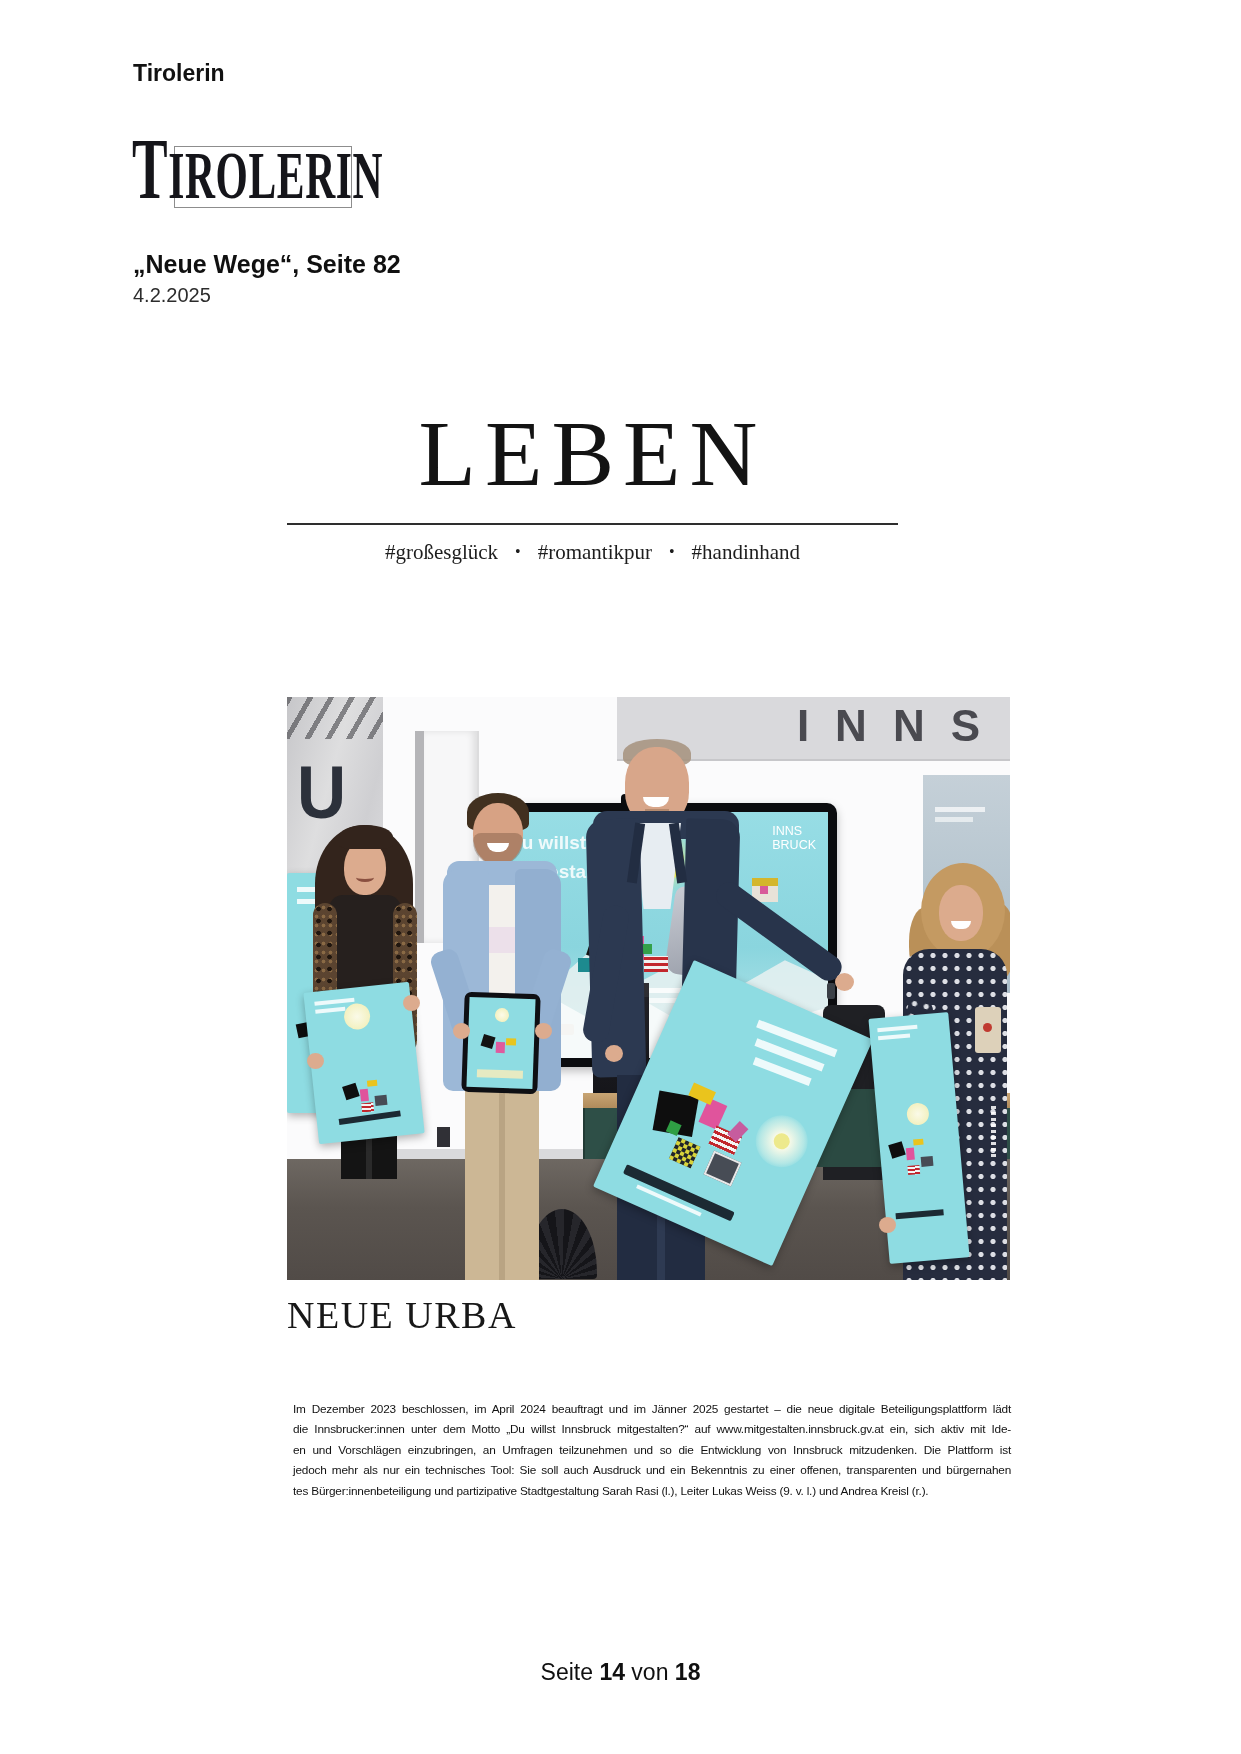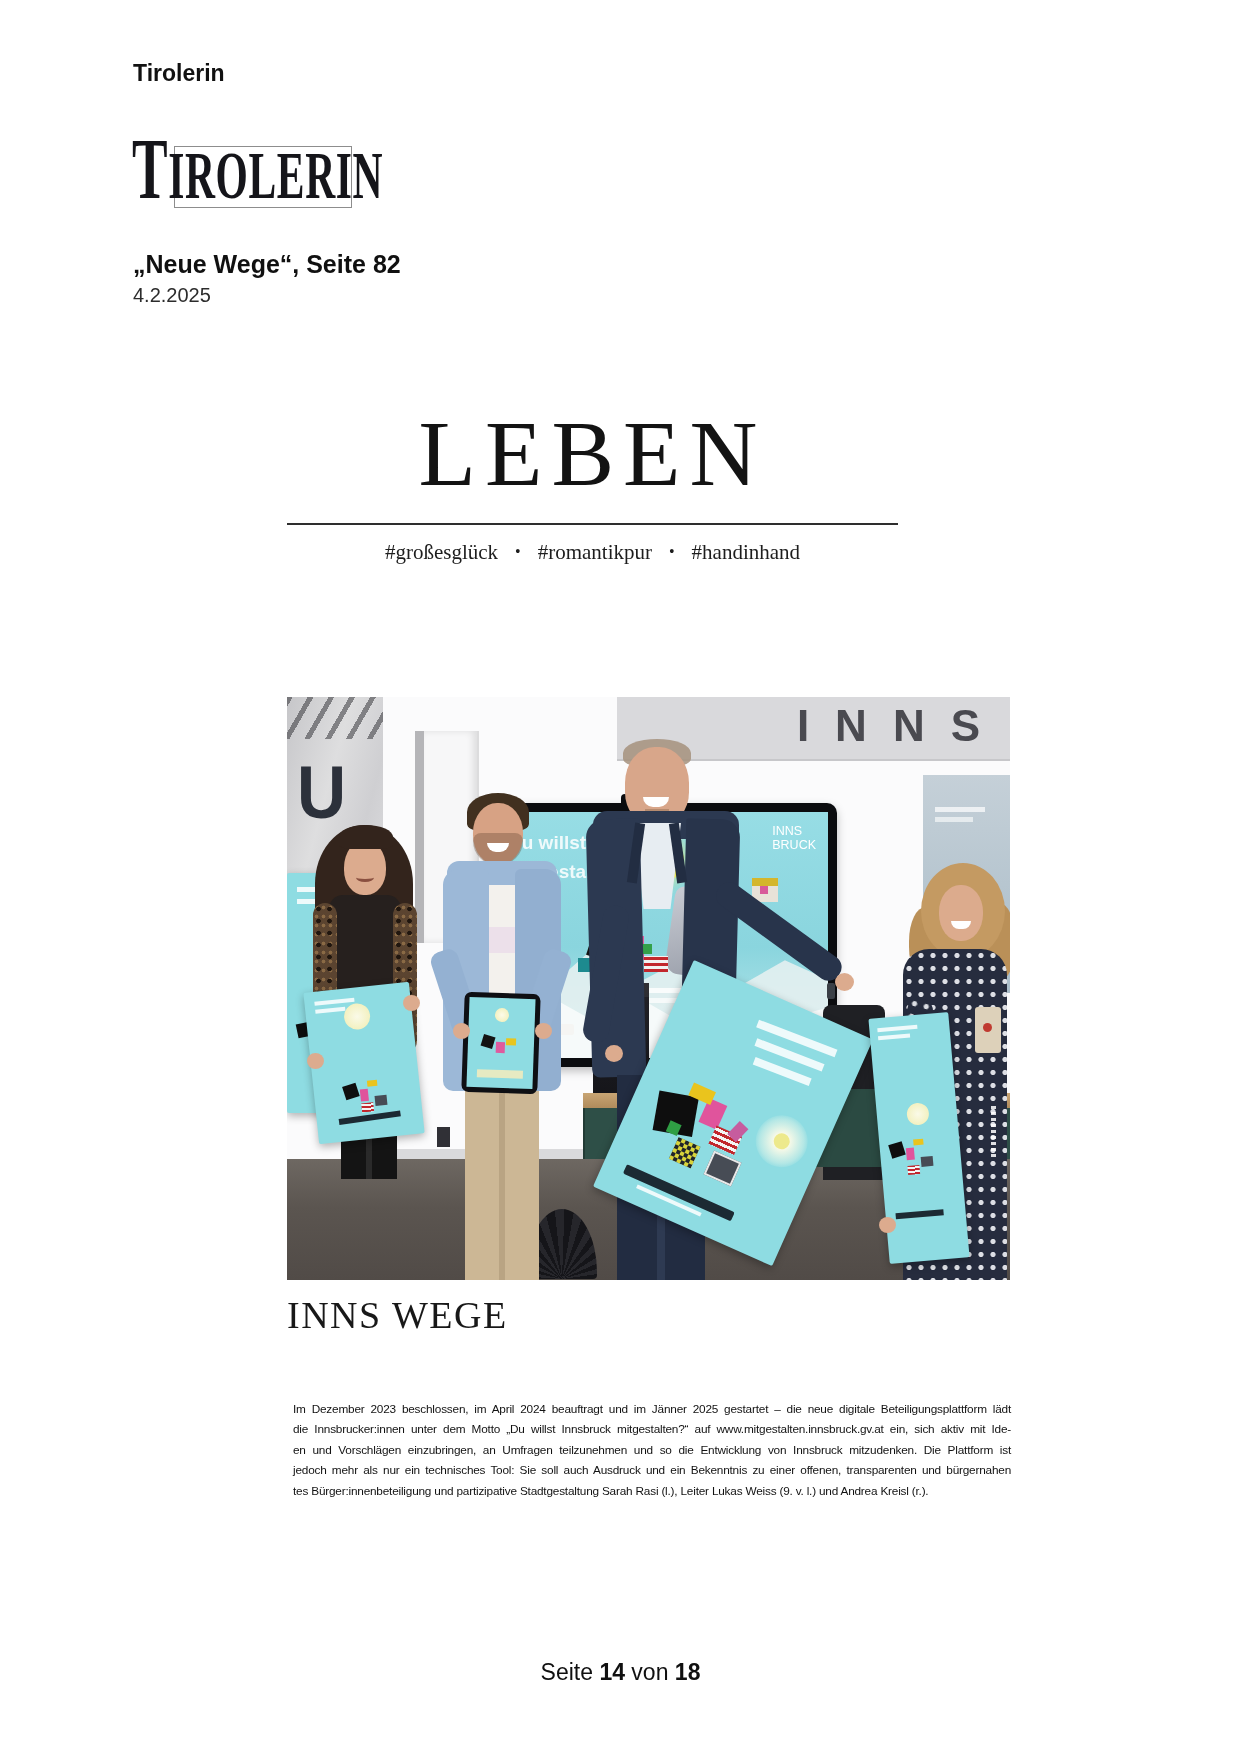--- a/index.html
+++ b/index.html
@@ -408,21 +408,21 @@
       <div class="abs sp-k2"></div>
       <div class="abs sp-k3"></div>
       <div class="abs sp-k4"></div>
       <div class="abs sp-k5"></div>
       <div class="abs bar-dark sp-cap"></div>
     </div>
     <div class="abs hand skin z5" style="left:592px;top:520px;"></div>
     <div class="abs photo-credit z5"></div>
   </div>
 
-  <div class="abs headline">INNS WEGE</div>
+  <div class="abs headline">NEUE URBA</div>
   <div class="abs body-copy">
     <div class="body-line">Im Dezember 2023 beschlossen, im April 2024 beauftragt und im Jänner 2025 gestartet – die neue digitale Beteiligungsplattform lädt</div>
     <div class="body-line">die Innsbrucker:innen unter dem Motto „Du willst Innsbruck mitgestalten?“ auf www.mitgestalten.innsbruck.gv.at ein, sich aktiv mit Ide-</div>
     <div class="body-line">en und Vorschlägen einzubringen, an Umfragen teilzunehmen und so die Entwicklung von Innsbruck mitzudenken. Die Plattform ist</div>
     <div class="body-line">jedoch mehr als nur ein technisches Tool: Sie soll auch Ausdruck und ein Bekenntnis zu einer offenen, transparenten und bürgernahen</div>
     <div class="body-line last">tes Bürger:innenbeteiligung und partizipative Stadtgestaltung Sarah Rasi (l.), Leiter Lukas Weiss (9. v. l.) und Andrea Kreisl (r.).</div>
   </div>
 
   <div class="abs footer">
     <span>Seite</span>&nbsp;<b>14</b>&nbsp;<span>von</span>&nbsp;<b>18</b>

